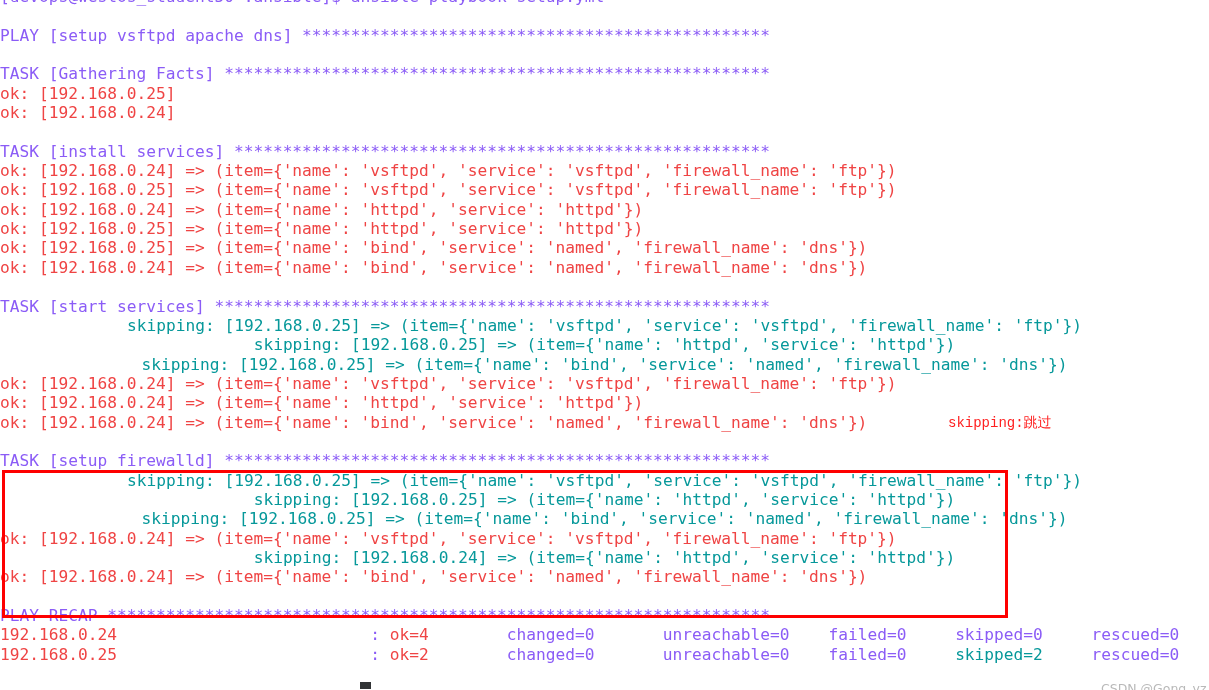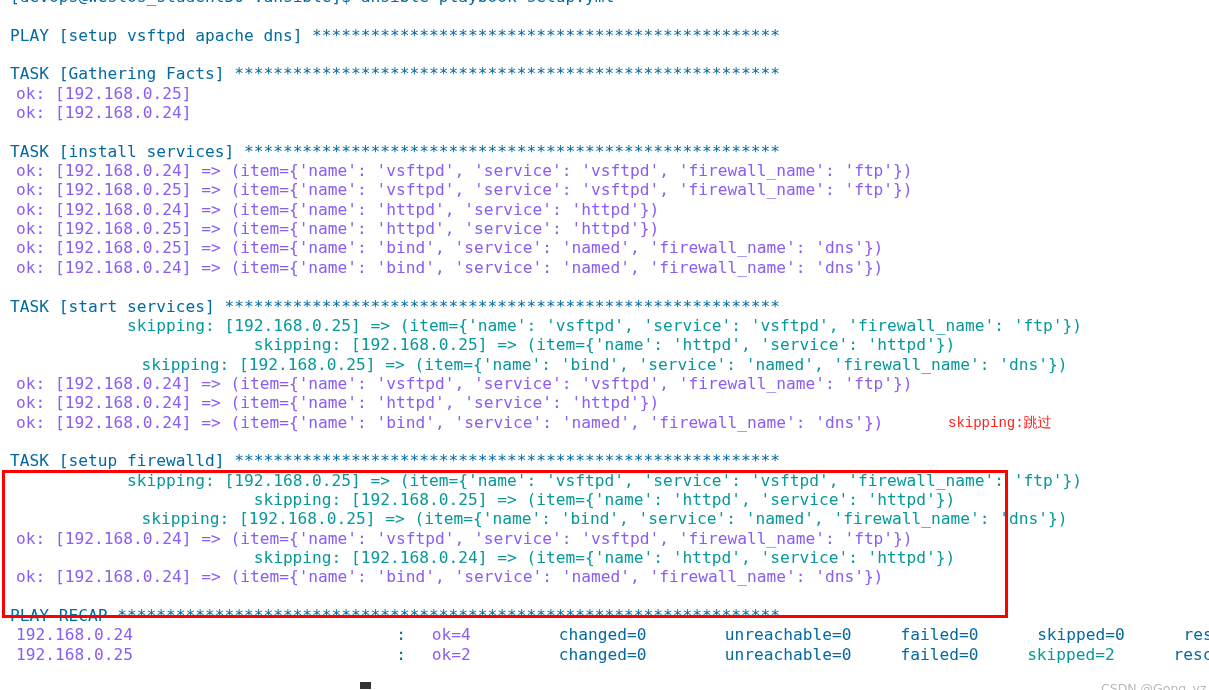--- a/index.html
+++ b/index.html
@@ -34,22 +34,22 @@
     letter-spacing: 0px;
     white-space: pre;
     color: #3a3c3d;
   }
   .line {
     height: 19.35px;
     white-space: pre;
     display: block;
     font-family: "DejaVu Sans Mono", "Liberation Mono", monospace;
   }
-  .c-default { color: #0369a1; margin-left: 10px; }
-  .c-green   { color: #8b5cf6; margin-left: 16px; }
+  .c-default { color: #8b5cf6; }
+  .c-green   { color: #ef4444; }
   .c-cyan    { color: #06989a; text-align: center; }
 
   
   #redbox {
     position: absolute;
     left: 2px;
     top: 470px;
     width: 1006px;
     height: 148px;
     border: 3px solid #fe0000;

